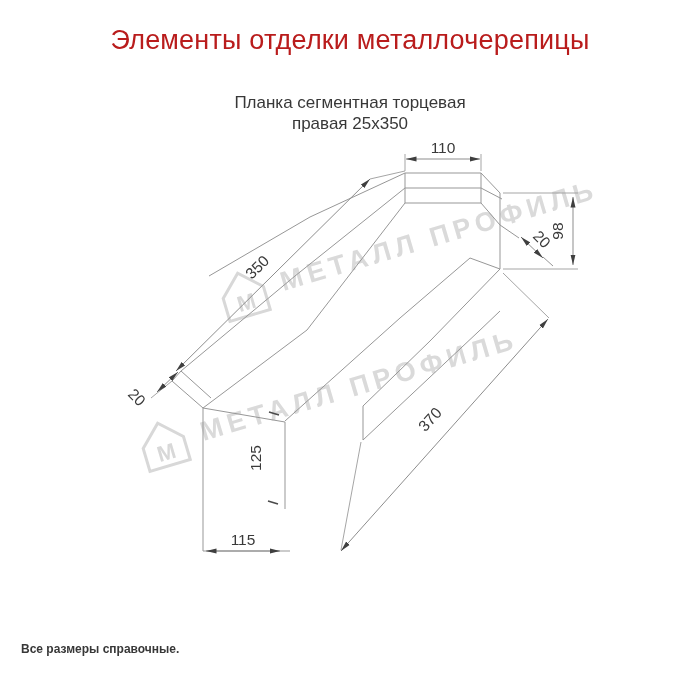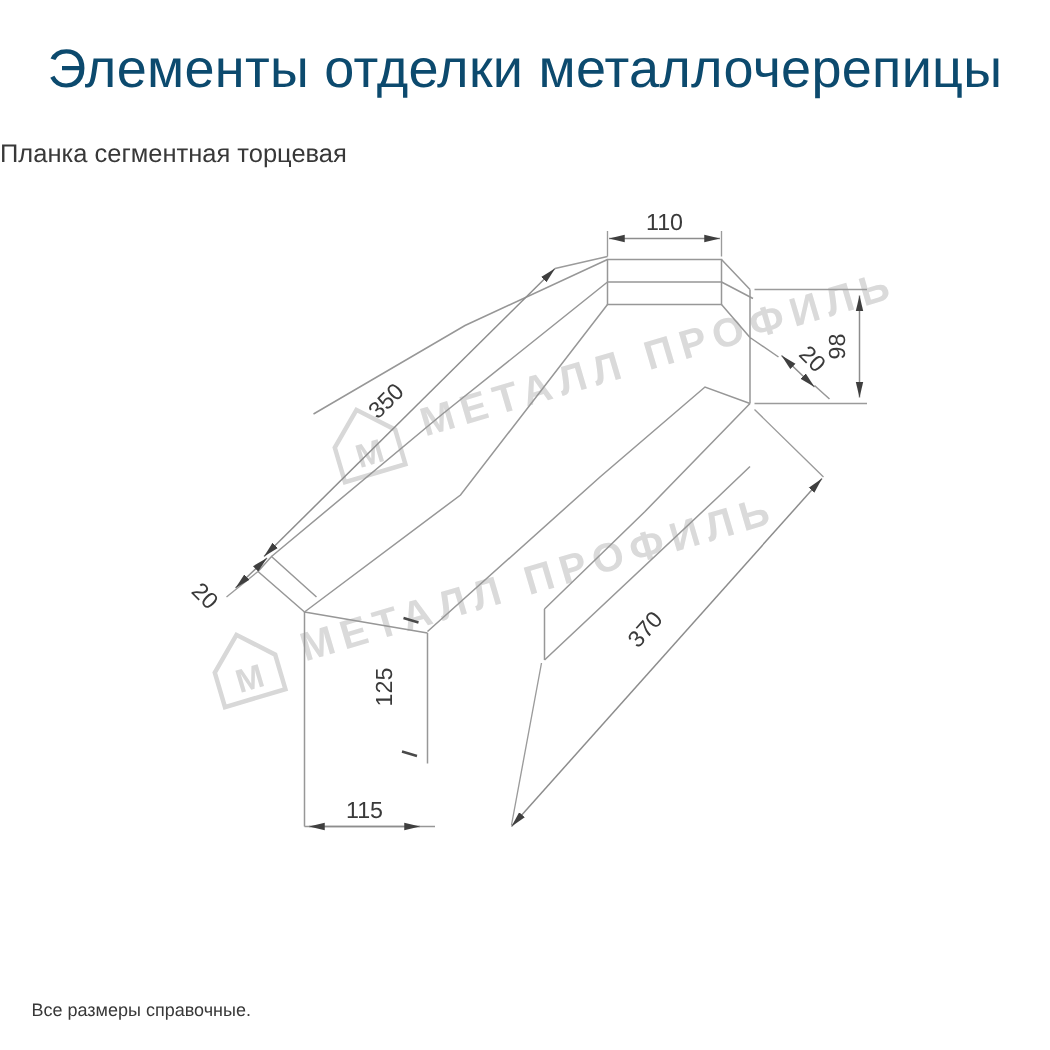--- a/index.html
+++ b/index.html
@@ -1,40 +1,41 @@
 <!DOCTYPE html>
 <html><head>
 <meta charset="utf-8">
 <style>
   html,body{margin:0;padding:0;background:#ffffff;}
   body{width:700px;height:700px;position:relative;overflow:hidden;
        font-family:"Liberation Sans",sans-serif;color:#383838;}
   .page-title{position:absolute;top:25px;left:0;width:700px;text-align:center;
-       font-size:36px;font-weight:400;letter-spacing:.2px;color:#0c4a6e;}
-  .product-title{position:absolute;top:92px;left:0;width:700px;text-align:left;
+       font-size:27px;font-weight:400;letter-spacing:.2px;color:#b91c1c;}
+  .product-title{position:absolute;top:92px;left:0;width:700px;text-align:center;
        font-size:17px;line-height:21px;color:#383838;}
-  .notes{position:absolute;left:21px;top:664px;font-size:12px;line-height:19px;color:#383838;}
+  .notes{position:absolute;left:21px;top:640px;font-size:12px;line-height:19px;color:#383838;font-weight:bold;}
   svg.drawing{position:absolute;left:0;top:0;}
   .part{stroke:#979797;stroke-width:1;fill:none;}
   .dimline{stroke:#8d8d8d;stroke-width:1;fill:none;}
   .extline{stroke:#9b9b9b;stroke-width:.9;fill:none;}
   .tick{stroke:#4a4a4a;stroke-width:1.6;fill:none;}
   .dimtext{font-family:"Liberation Sans",sans-serif;font-size:15.5px;fill:#3a3a3a;}
   .wm-text{font-family:"Liberation Sans",sans-serif;font-size:27px;font-weight:bold;
        letter-spacing:5px;fill:#dadada;}
   .wm-logo{stroke:#d8d8d8;stroke-width:3;fill:none;}
   .wm-letter{font-family:"Liberation Sans",sans-serif;font-size:22px;font-weight:bold;fill:#d8d8d8;}
 </style>
 </head>
 <body>
 
 <div class="page-title">Элементы отделки металлочерепицы</div>
 
 <div class="product-title">
   <div>Планка сегментная торцевая</div>
+  <div>правая 25x350</div>
 </div>
 
 <svg class="drawing" width="700" height="700" viewBox="0 0 700 700">
   <defs>
     <marker id="arw" viewBox="0 0 11 6" refX="10.5" refY="3" markerWidth="11" markerHeight="6" markerUnits="userSpaceOnUse" orient="auto-start-reverse">
       <path d="M10.5,3 L0,5.5 L0,0.5 Z" fill="#3f3f3f"></path>
     </marker>
   </defs>
 
   <g transform="translate(218,302) rotate(-16.5)">

